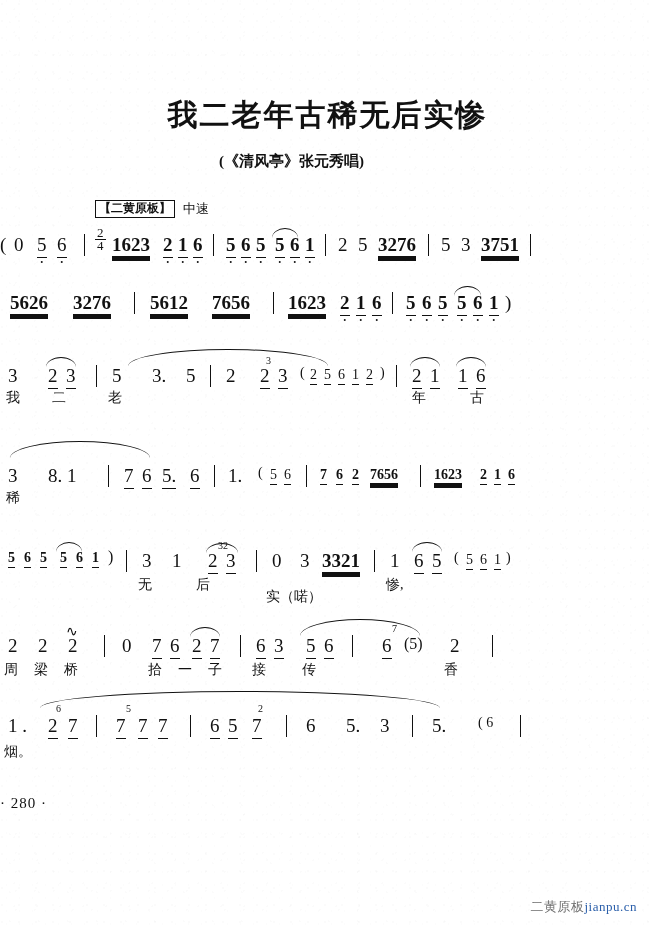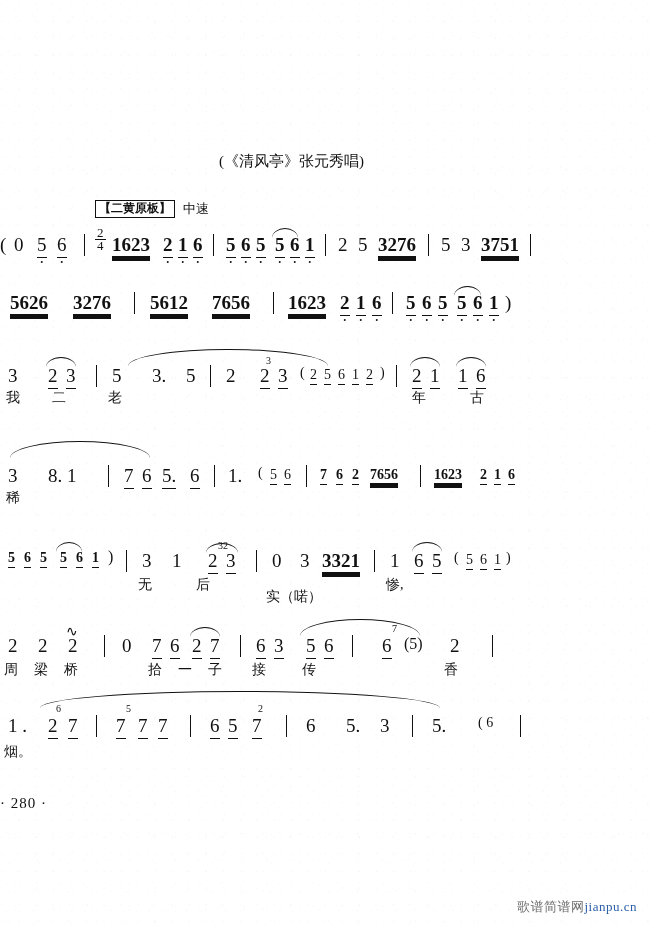--- a/index.html
+++ b/index.html
@@ -45,20 +45,21 @@
     font-family: "Liberation Serif", serif;
   }
   .subtitle {
     position: absolute;
     top: 152px;
     left: 0;
     width: 583px;
     text-align: center;
     font-size: 15px;
     font-family: "Liberation Serif", serif;
+    font-weight: bold;
   }
   .mode-row {
     position: absolute;
     top: 200px;
     left: 95px;
     display: flex;
     align-items: center;
     gap: 8px;
   }
   .mode-badge {
@@ -168,20 +169,21 @@
   }
   .watermark .wm-blue { color: #2b5faa; }
   .paren { font-size: 19px; }
 </style>
 </head>
 <body>
 
 <div class="page">
   <div class="paper-texture"></div>
 
+  <div class="title">我二老年古稀无后实惨</div>
   <div class="subtitle">(《清风亭》张元秀唱)</div>
 
   <div class="mode-row">
     <span class="mode-badge">【二黄原板】</span>
     <span class="tempo">中速</span>
   </div>
 
   <div class="staff sys" style="top:232px;">
     <div class="nrow">
       <span class="cell paren" style="left:0px;top:2px;">(</span>
@@ -420,15 +422,15 @@
       <span class="bar" style="left:520px;top:10px;"></span>
     </div>
     <div class="lyr">
       <span class="cell" style="left:4px;top:8px;">烟。</span>
     </div>
   </div>
 
   <div class="pagenum">· 280 ·</div>
 
   <div class="watermark">
-    <span>歌谱简谱网</span><span class="wm-blue">jianpu.cn</span>
+    <span>二黄原板</span><span class="wm-blue">jianpu.cn</span>
   </div>
 </div>
 
 </body></html>

